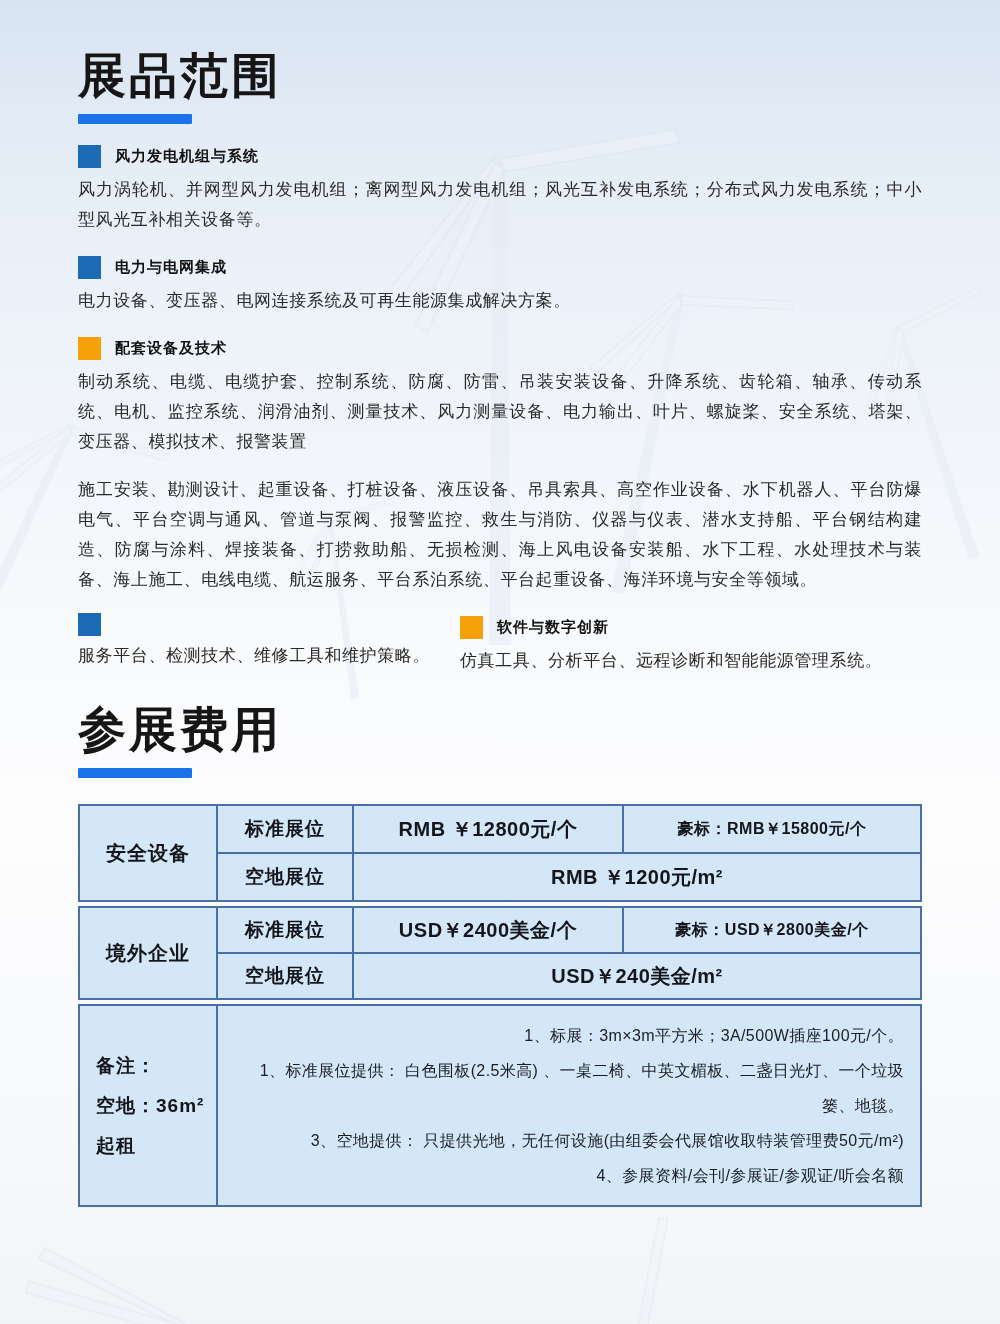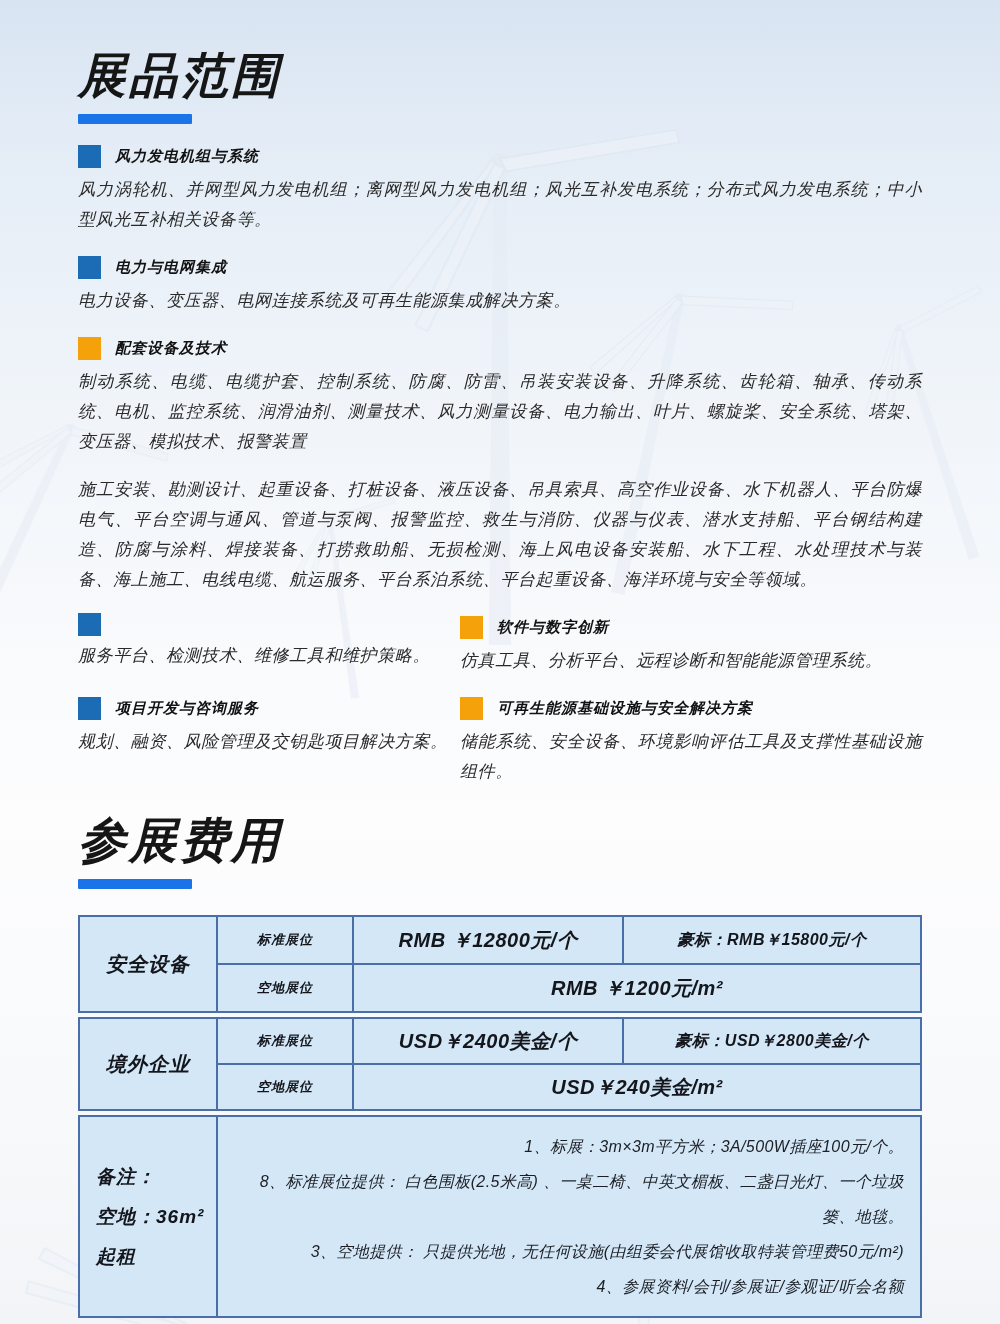--- a/index.html
+++ b/index.html
@@ -1,21 +1,20 @@
 <!DOCTYPE html>
 <html><head>
 <meta charset="utf-8">
 <style>
   * { box-sizing: border-box; }
   html,body { margin:0; padding:0; }
   body { font-family:"Liberation Sans","DejaVu Sans",sans-serif; background:#fff; }
   .page {
     position:relative; width:1000px; height:1324px; margin:0 auto; overflow:hidden;
     background:linear-gradient(180deg,#d8e4f2 0%,#e3ecf6 10%,#eef3f9 26%,#f8fafc 48%,#fdfdfe 62%,#f6f8fa 88%,#f2f4f7 100%);
-    font-style:italic;
   }
   .bg-art { position:absolute; inset:0; pointer-events:none; }
   .content { position:relative; padding:50px 78px 0 78px; }
 
   .big-title { margin:0; font-size:48px; line-height:52px; font-weight:900; color:#161616; letter-spacing:3px; }
   .title-bar { width:114px; height:10px; margin-top:12px; background:#1a73e8; border-radius:1px; }
 
   .section { margin-top:18px; }
   .sec-head { display:flex; align-items:center; }
   .sq { width:23px; height:23px; flex:0 0 23px; margin-right:14px; }
@@ -31,21 +30,21 @@
 
   .fees-title-wrap { margin-top:28px; }
 
   .fee-table { width:844px; border-collapse:collapse; table-layout:fixed; margin-top:26px; }
   .fee-table + .fee-table { margin-top:4px; }
   .fee-table td {
     border:2px solid #4a6fa8; background:#d3e7f7; text-align:center; vertical-align:middle;
     color:#14161c; padding:0;
   }
   .fee-table .c-company { width:138px; font-size:20px; font-weight:800; letter-spacing:1px; }
-  .fee-table .c-slot { width:136px; font-size:13px; font-weight:700; letter-spacing:1px; }
+  .fee-table .c-slot { width:136px; font-size:19px; font-weight:700; letter-spacing:1px; }
   .fee-table .c-price { width:270px; font-size:20px; font-weight:800; letter-spacing:0.5px;text-align:center; }
   .fee-table .c-deluxe { font-size:16px; font-weight:800; letter-spacing:0.5px; }
   .fee-table tr { height:48px; }
   .t-overseas tr { height:46px; }
 
   .t-remarks td { vertical-align:middle; }
   .remarks-left { width:138px; text-align:left !important; padding:10px 6px 10px 16px !important; }
   .remarks-left div { font-size:19px; font-weight:800; line-height:40px; letter-spacing:1px; }
   .remarks-right { text-align:left !important; padding:12px 16px 12px 20px !important; }
   .remarks-right div { font-size:16px; font-weight:500; line-height:35px; color:#1c1e24; letter-spacing:0.4px;text-align:right; }
@@ -124,40 +123,20 @@
         <section class="section">
           <div class="sec-head">
             <span class="sq orange"></span>
             <h3 class="sec-title">软件与数字创新</h3>
           </div>
           <p class="sec-body">仿真工具、分析平台、远程诊断和智能能源管理系统。</p>
         </section>
       </div>
     </div>
 
-    <div class="two-col">
-      <div class="col-l">
-        <section class="section">
-          <div class="sec-head">
-            <span class="sq blue"></span>
-            <h3 class="sec-title">项目开发与咨询服务</h3>
-          </div>
-          <p class="sec-body">规划、融资、风险管理及交钥匙项目解决方案。</p>
-        </section>
-      </div>
-      <div class="col-r">
-        <section class="section">
-          <div class="sec-head">
-            <span class="sq orange"></span>
-            <h3 class="sec-title">可再生能源基础设施与安全解决方案</h3>
-          </div>
-          <p class="sec-body">储能系统、安全设备、环境影响评估工具及支撑性基础设施组件。</p>
-        </section>
-      </div>
-    </div>
 
     <div class="fees-title-wrap">
       <h1 class="big-title">参展费用</h1>
       <div class="title-bar"></div>
     </div>
 
     <table class="fee-table t-domestic">
       <tbody>
         <tr>
           <td class="c-company" rowspan="2">安全设备</td>
@@ -190,21 +169,21 @@
     <table class="fee-table t-remarks">
       <tbody>
         <tr>
           <td class="remarks-left">
             <div>备注：</div>
             <div>空地：36m²</div>
             <div>起租</div>
           </td>
           <td class="remarks-right" colspan="3">
             <div>1、标展：3m×3m平方米；3A/500W插座100元/个。</div>
-            <div>8、标准展位提供： 白色围板(2.5米高) 、一桌二椅、中英文楣板、二盏日光灯、一个垃圾篓、地毯。</div>
+            <div>1、标准展位提供： 白色围板(2.5米高) 、一桌二椅、中英文楣板、二盏日光灯、一个垃圾篓、地毯。</div>
             <div>3、空地提供： 只提供光地，无任何设施(由组委会代展馆收取特装管理费50元/m²)</div>
             <div>4、参展资料/会刊/参展证/参观证/听会名额</div>
           </td>
         </tr>
       </tbody>
     </table>
 
   </div>
 </div>
 

